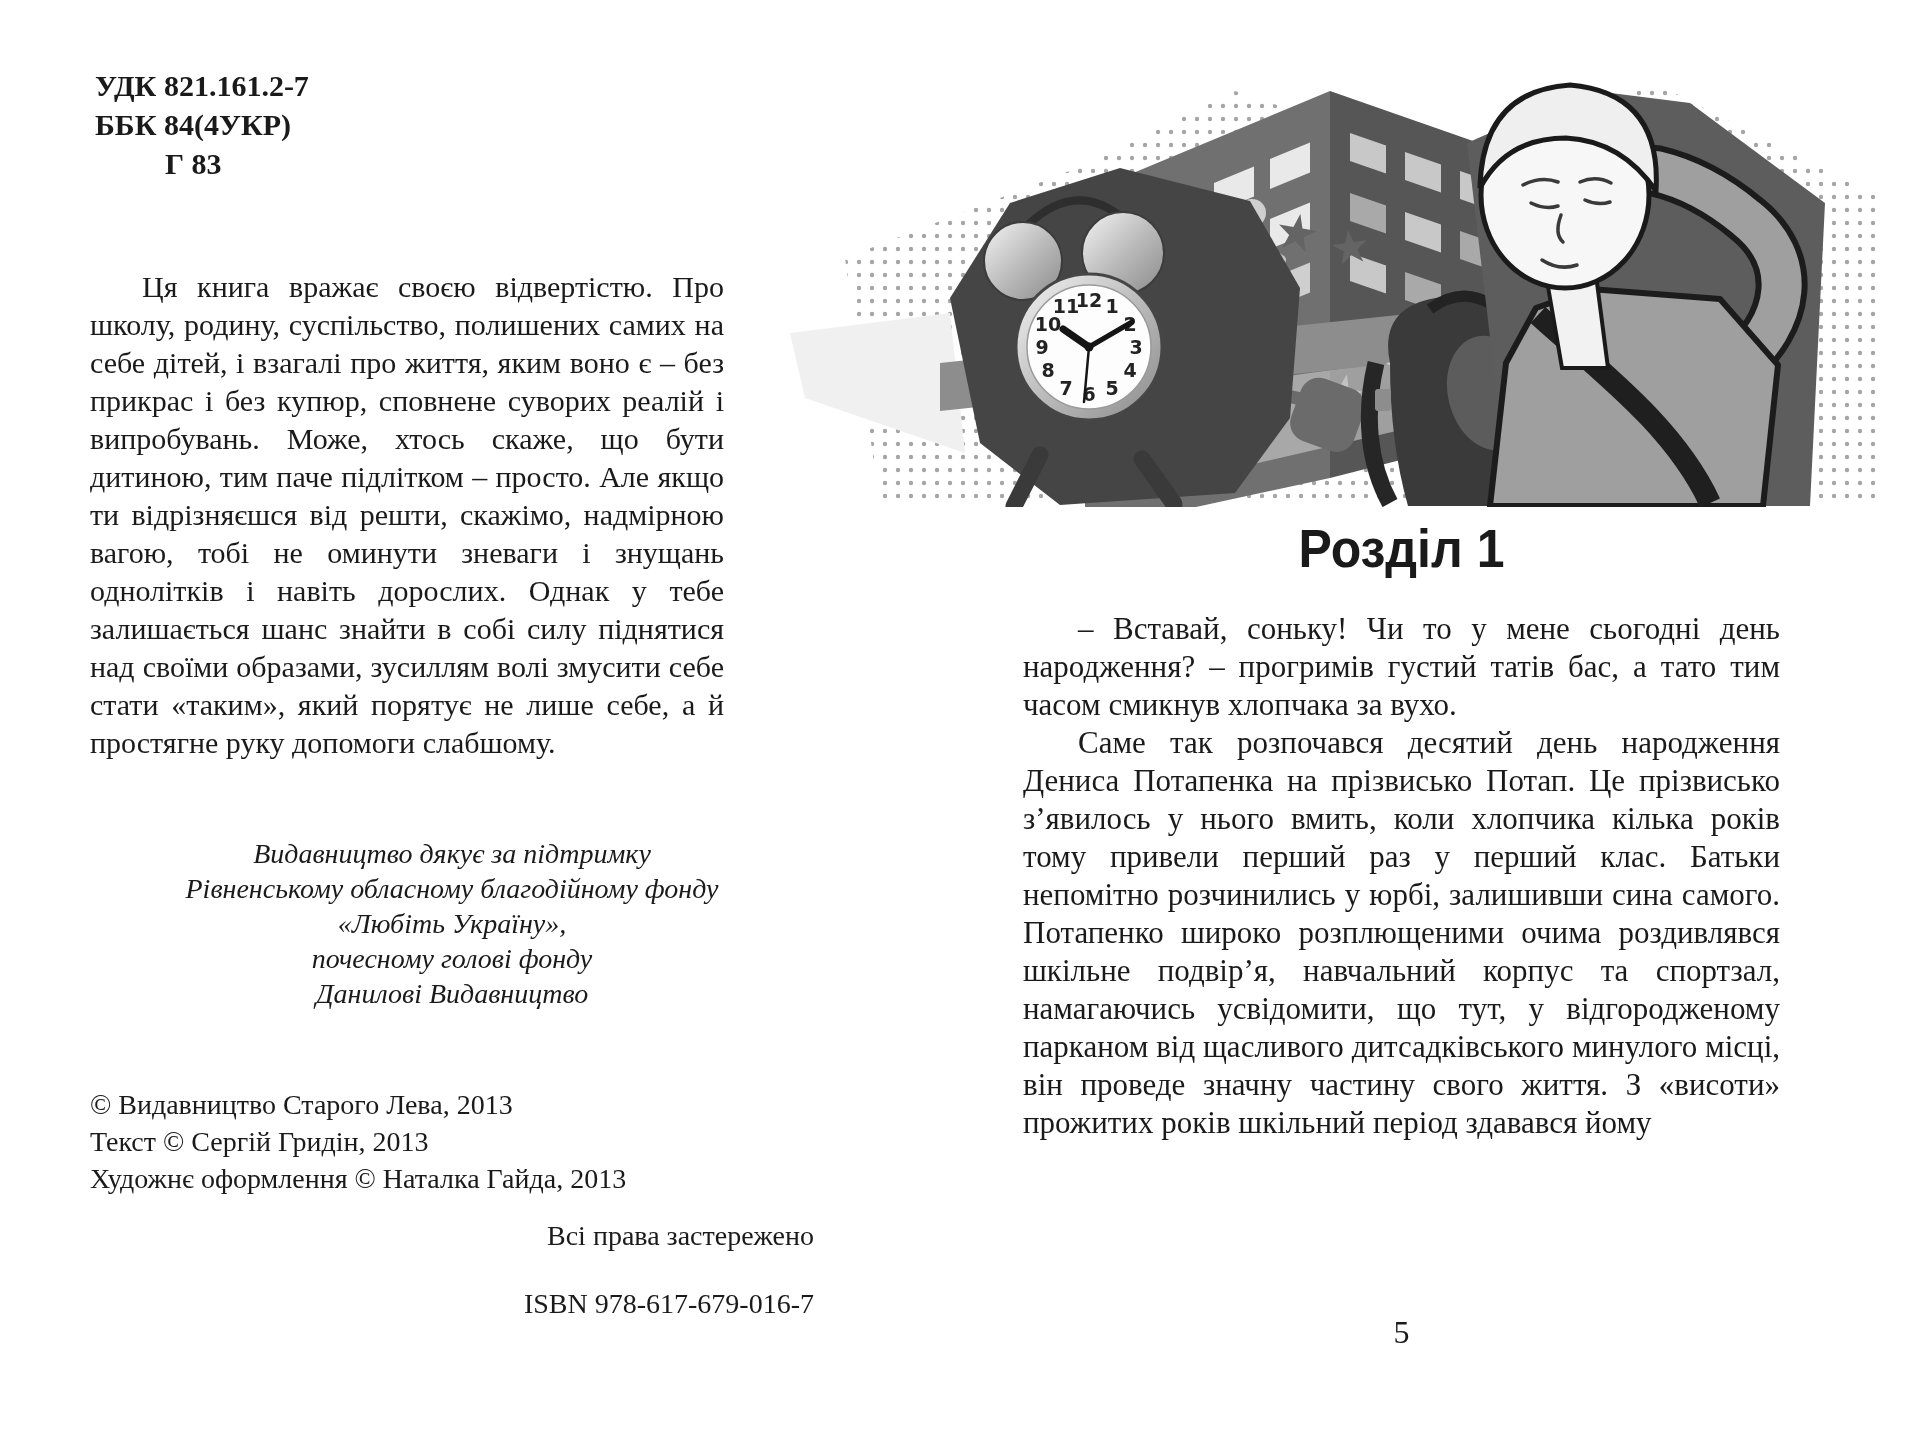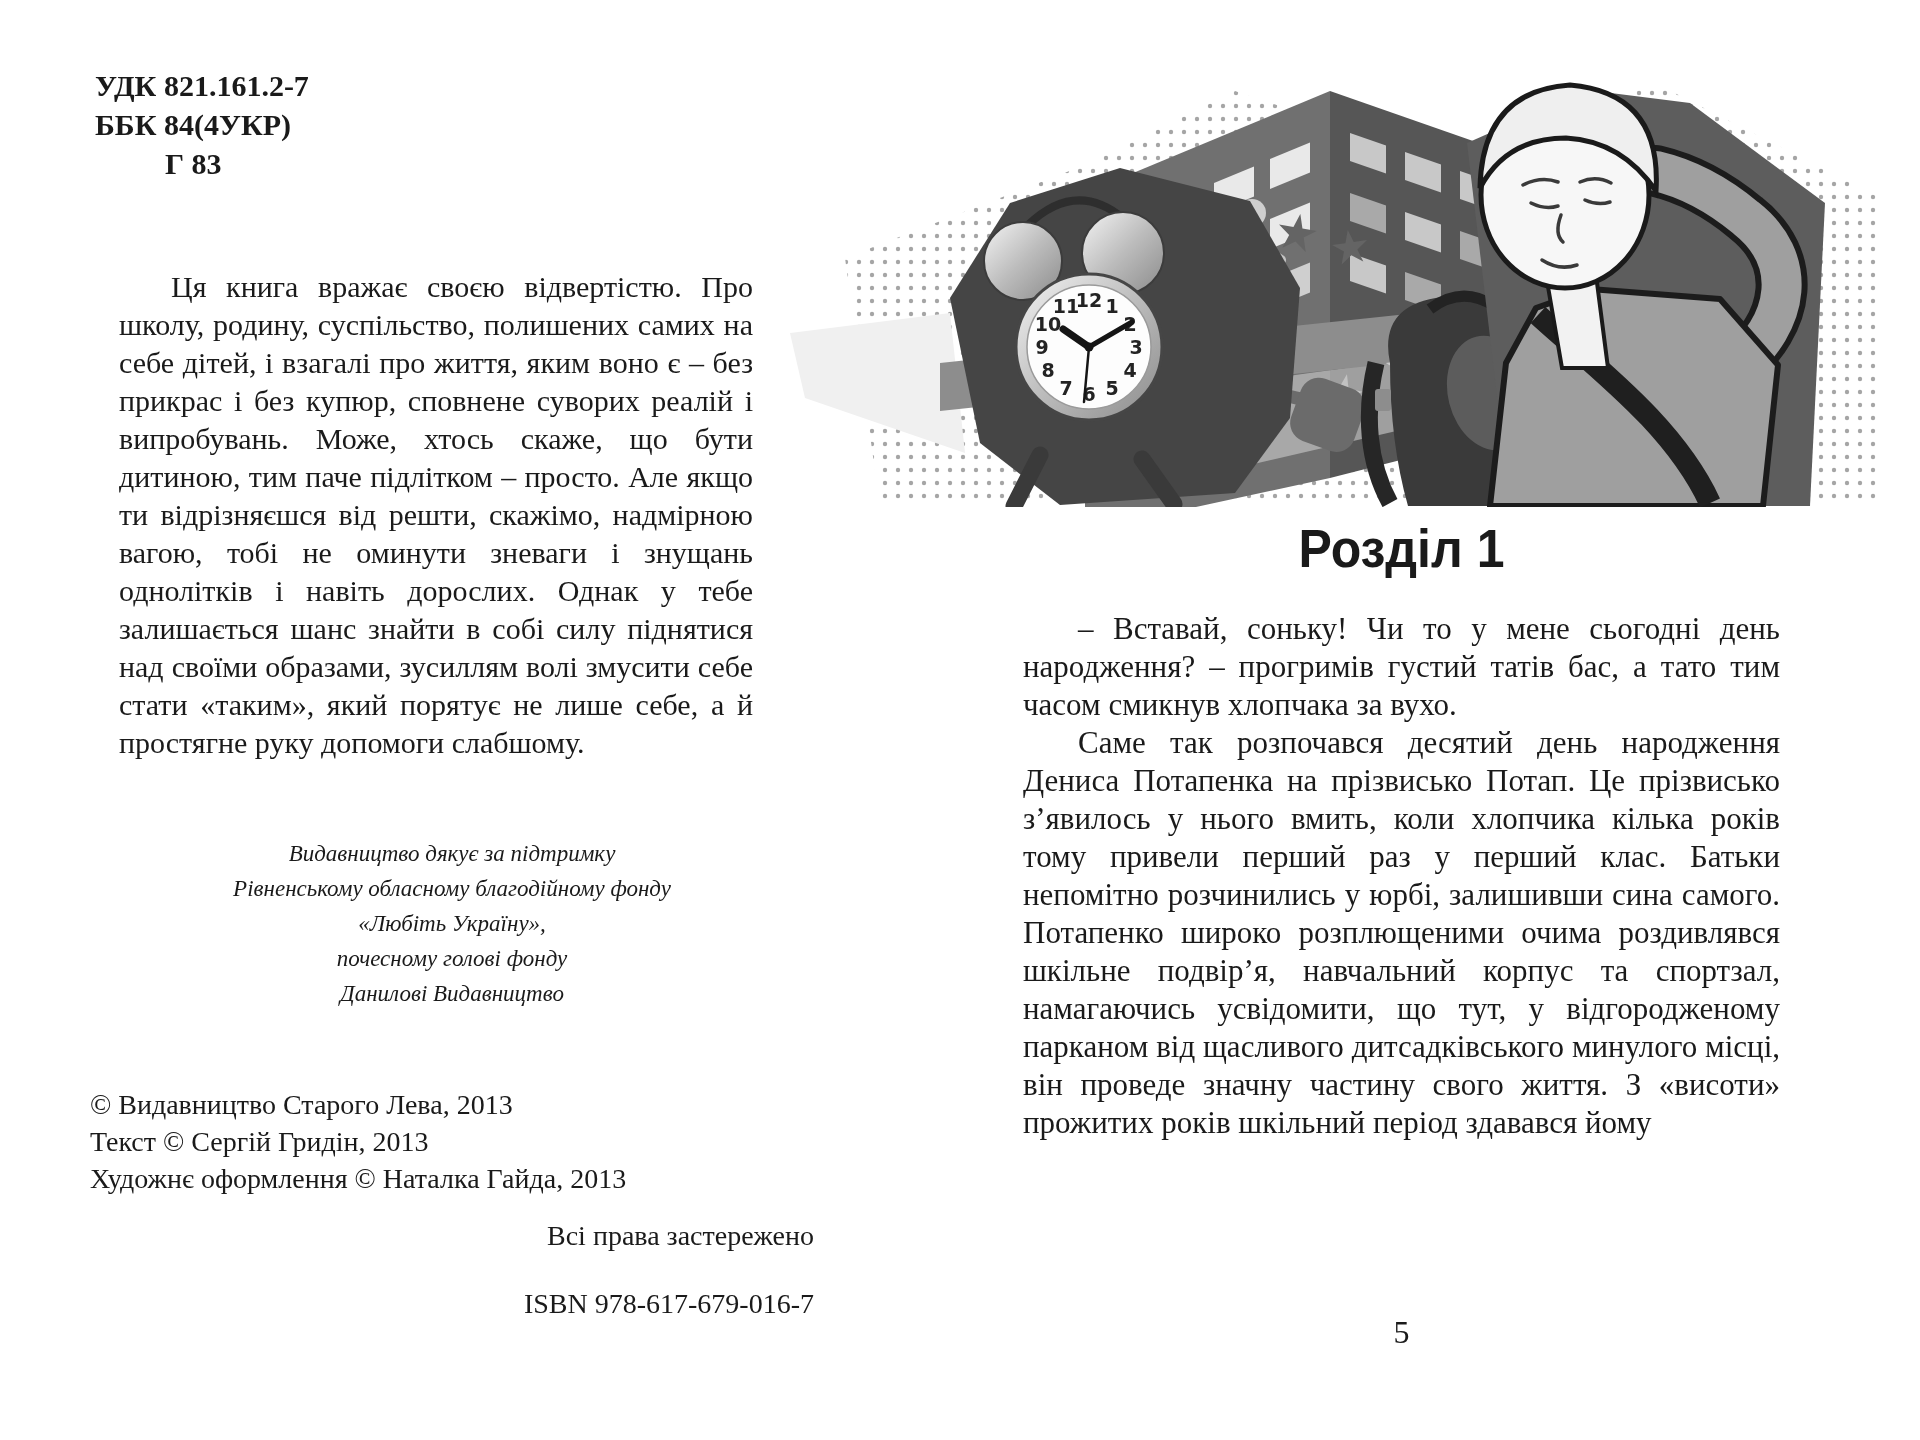--- a/index.html
+++ b/index.html
@@ -6,24 +6,24 @@
   body{width:1920px;height:1440px;position:relative;overflow:hidden;
        font-family:"Liberation Serif","DejaVu Serif",serif;color:#1a1a1a;}
 
   .page-abs{position:absolute;}
 
   
   .udc{left:95px;top:66px;font-weight:bold;font-size:30px;line-height:39px;}
   .udc .indent{padding-left:70px;}
 
   .annotation{left:90px;top:268px;width:634px;font-size:30px;line-height:38px;
-              text-align:justify;text-indent:52px;margin-left:29px;}
+              text-align:justify;text-indent:52px;}
 
   .thanks{left:90px;top:836px;width:724px;text-align:center;font-style:italic;
-          font-size:23px;line-height:35px;}
+          font-size:28px;line-height:35px;}
 
   .copyright{left:90px;top:1086px;width:724px;
              font-size:28px;line-height:37px;}
   .rights{left:90px;top:1220px;width:724px;text-align:right;font-size:28px;}
   .isbn{left:90px;top:1288px;width:724px;text-align:right;font-size:28px;}
 
   
   .illustration{left:790px;top:63px;width:1090px;height:444px;}
 
   .chapter-title{left:1023px;top:520px;width:757px;text-align:center;

